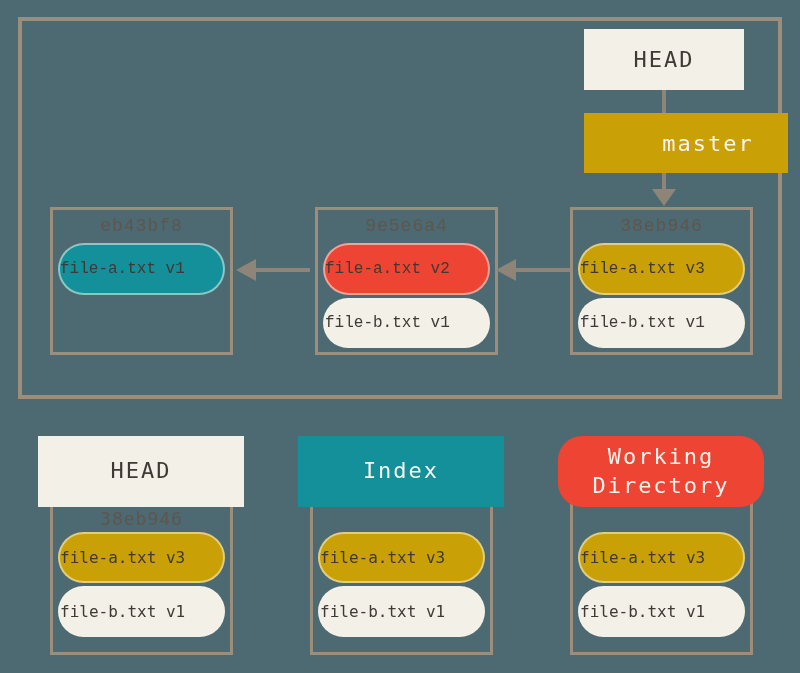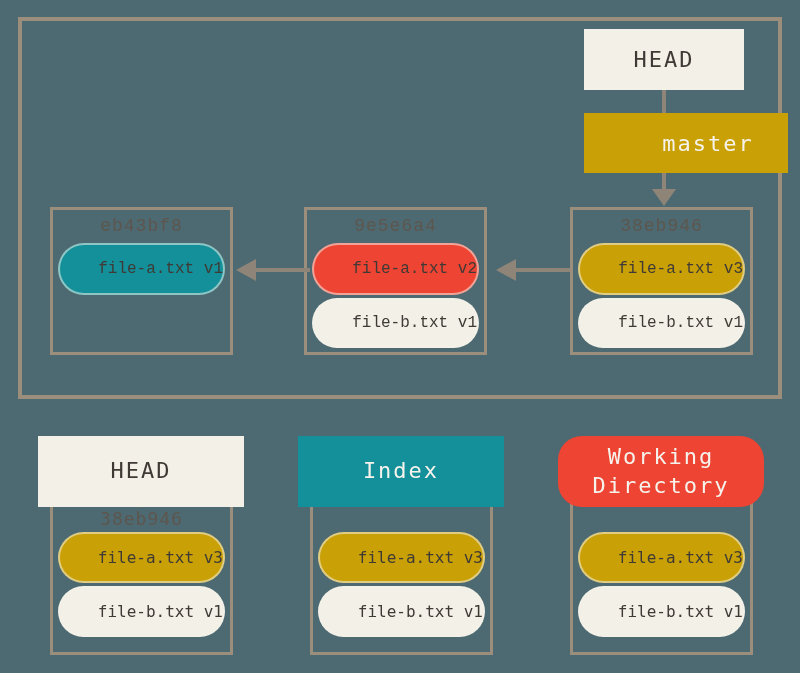--- a/index.html
+++ b/index.html
@@ -31,28 +31,28 @@
   .tri-down{
     position:absolute;left:652px;top:189px;width:0;height:0;
     border-left:12px solid transparent;border-right:12px solid transparent;
     border-top:17px solid var(--arrow);
   }
   
   .commit-box{
     position:absolute;top:207px;width:183px;height:148px;
     border:3px solid var(--tan);box-sizing:border-box;font-family:Liberation Mono, monospace;
   }
-  .commit-1{left:50px;} .commit-2{left:304px;padding-left:43px;} .commit-3{left:570px;}
+  .commit-1{left:50px;} .commit-2{left:315px;padding-left:43px;} .commit-3{left:570px;}
   .hash{
     position:absolute;left:0;right:0;top:6px;text-align:center;
     font-size:18px;letter-spacing:1px;color:var(--hash);
   }
   .pill{
     position:absolute;left:5px;right:5px;height:52px;border-radius:27px;
-    display:flex;align-items:center;justify-content:flex-end;
+    display:flex;align-items:center;justify-content:flex-start;
     font-size:16px;color:var(--ink);box-sizing:border-box;
     border:2px solid rgba(244,242,233,0.55);
   }
   .pill.p1{top:33px;} .pill.p2{top:88px;height:50px;}
   .pill.teal{background:var(--teal);}
   .pill.red{background:var(--red);}
   .pill.gold{background:var(--gold);}
   .pill.cream{background:var(--cream);}
   
   .hline{position:absolute;top:268px;height:4px;background:var(--arrow);}

